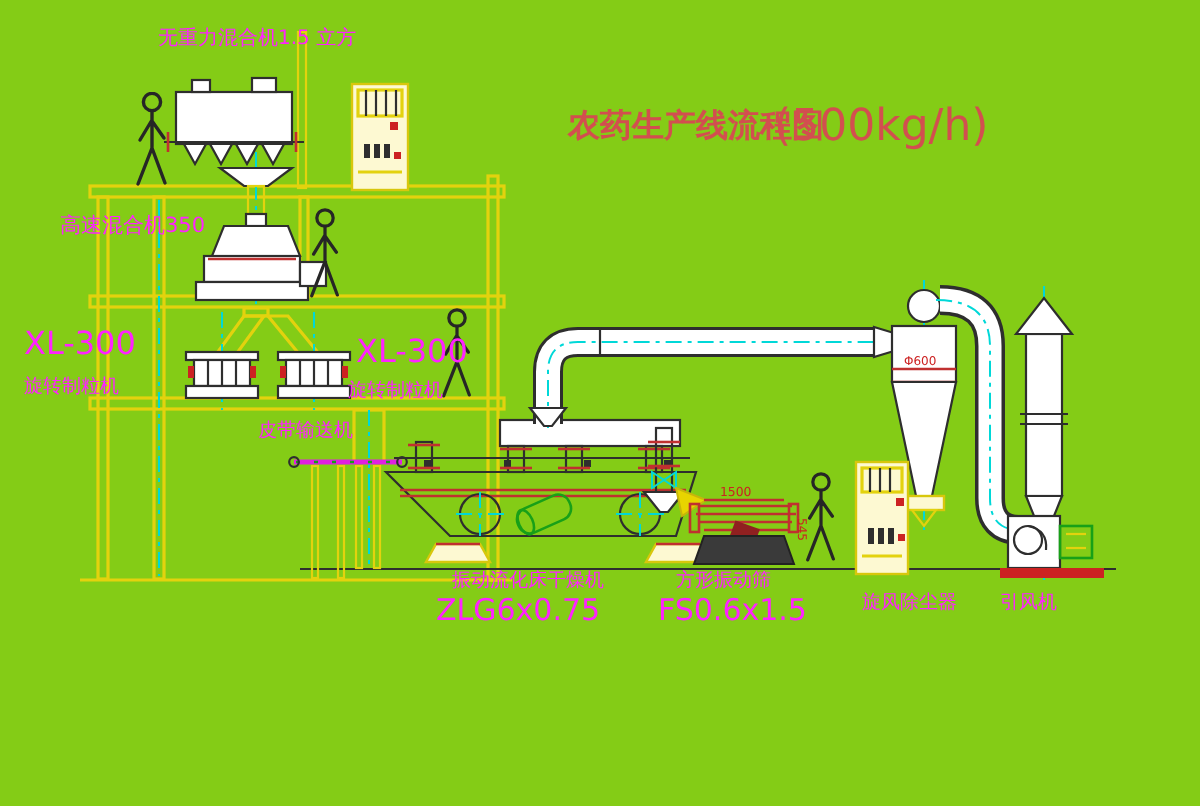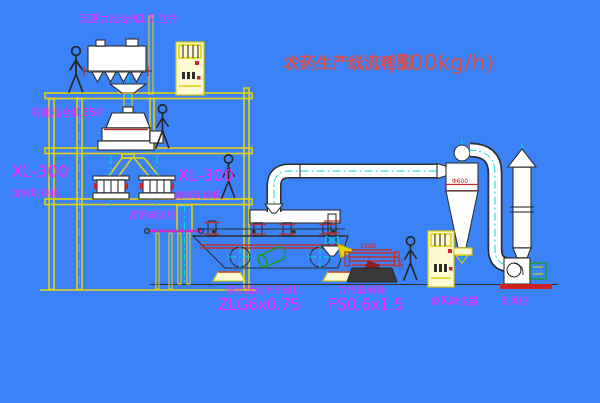--- a/index.html
+++ b/index.html
@@ -1,16 +1,16 @@
 <!DOCTYPE html>
 <html><head>
 <meta charset="utf-8">
 <style>
   html,body{margin:0;padding:0;background:#fff;}
-  #canvas{position:relative;width:600px;height:403px;background:#3b82f6;overflow:hidden;
+  #canvas{position:relative;width:600px;height:403px;background:#84cc16;overflow:hidden;
           font-family:"DejaVu Sans",sans-serif;}
   svg{position:absolute;left:0;top:0;}
   .y {stroke:#e3d20e;fill:none;stroke-width:1.6;}
   .yt{stroke:#e3d20e;fill:none;stroke-width:1.1;}
   .yf{stroke:#d8c70c;fill:#fdf9d2;stroke-width:1.2;}
   .b {stroke:#2e2e2e;fill:none;stroke-width:1.1;}
   .bw{stroke:#2e2e2e;fill:#ffffff;stroke-width:1.1;}
   .bk{fill:#2e2e2e;stroke:none;}
   .r {stroke:#c03030;fill:none;stroke-width:1.3;}
   .rf{fill:#cc2222;stroke:none;}

